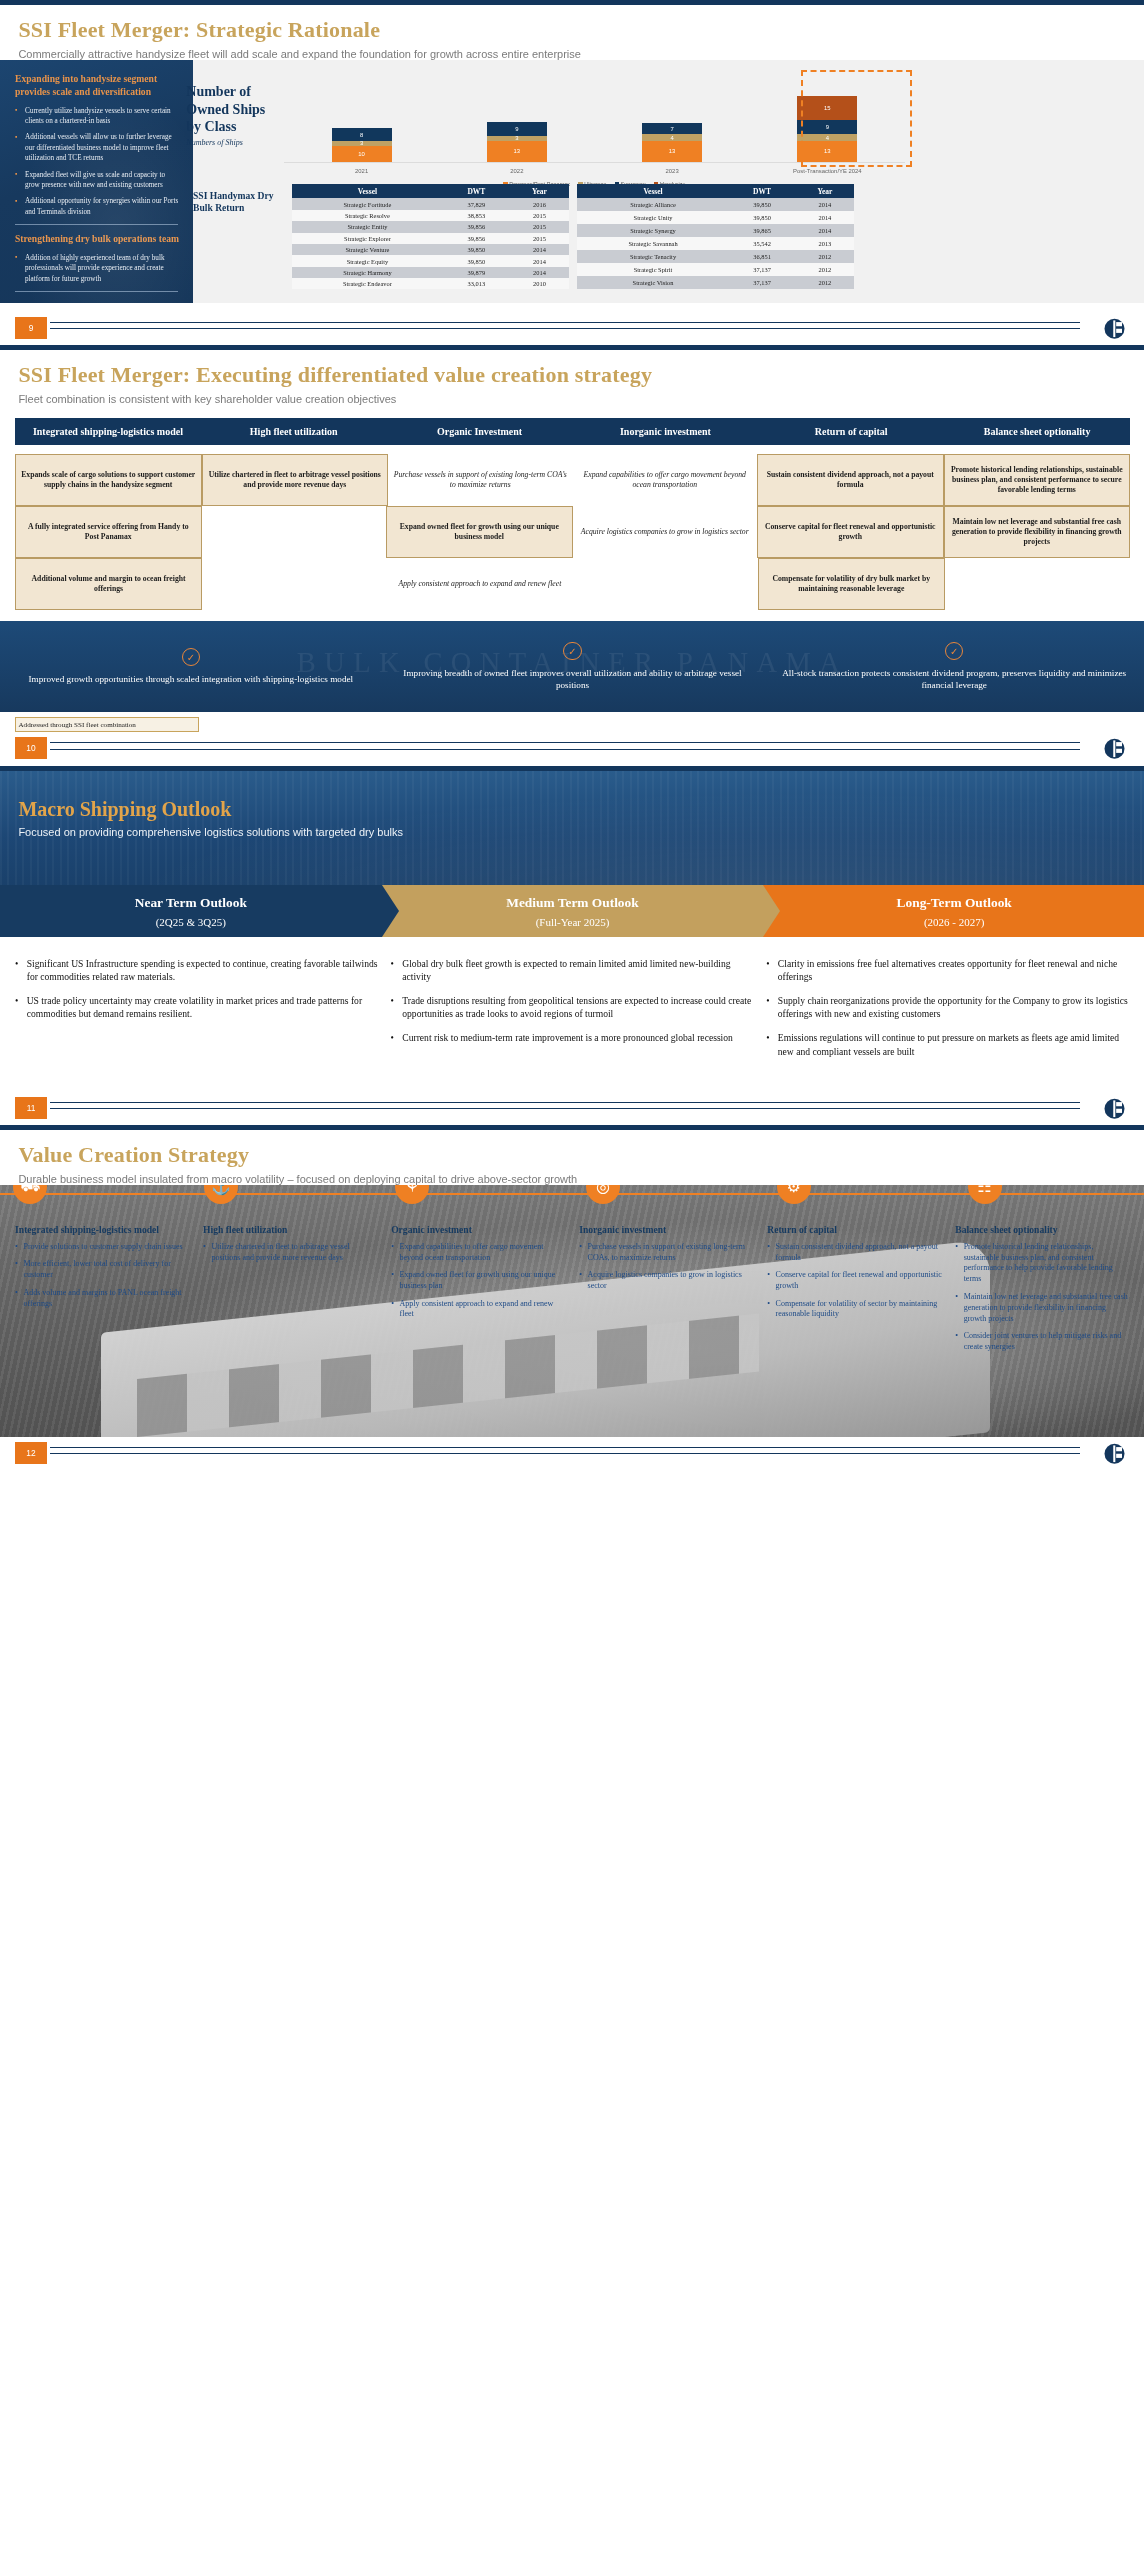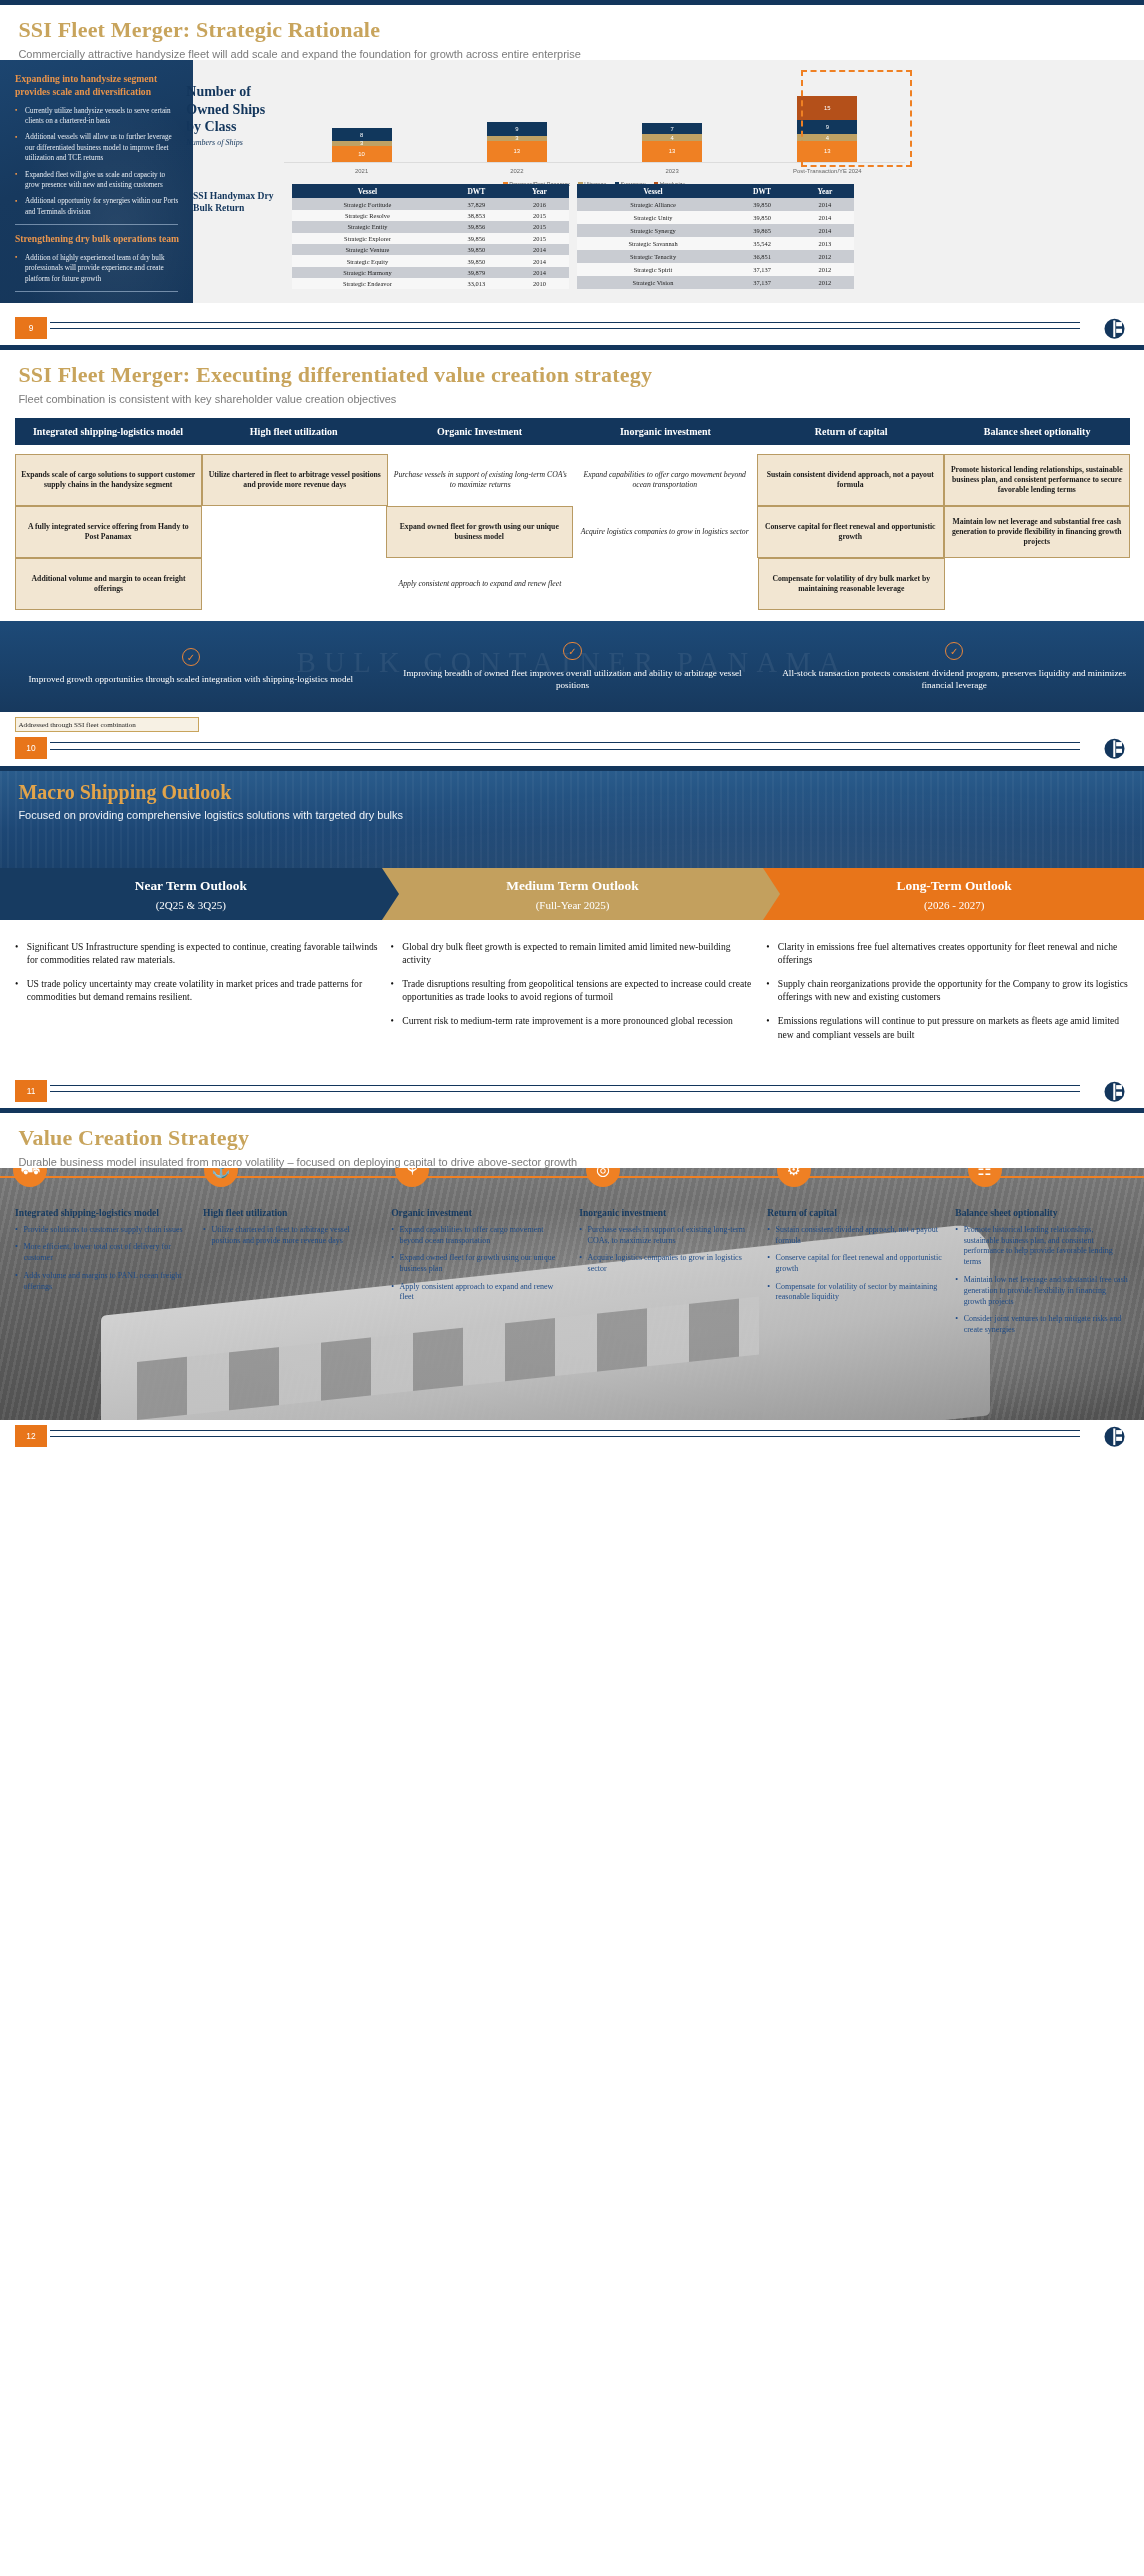--- a/index.html
+++ b/index.html
@@ -152,21 +152,21 @@
   .bcol p { font-size:9.2px; line-height:1.35; }
   .addressed {
     margin:5px 15px 0 15px; width:184px; border:0.8px solid #c8a45c; background:#f7f1e4;
     font-family:"Liberation Serif", serif; font-size:7.1px; padding:2.5px;
   }
 
   
   .s11hero {
     position:relative;
     background:linear-gradient(180deg,#2a5c8c 0%,#1d4775 40%,#16395f 100%);
-    padding:10px 0 0 0;
+    padding:27px 0 0 0;
   }
   .s11hero:after{
     content:""; position:absolute; left:0; right:0; top:0; bottom:0;
     background:
       repeating-linear-gradient(90deg, rgba(255,255,255,.035) 0 1.7px, transparent 1.7px 7.5px),
       radial-gradient(ellipse at 70% 80%, rgba(255,255,255,.09), transparent 60%);
     pointer-events:none;
   }
   .s11-title { position:relative; z-index:2; color:#e2a44a; font-family:"Liberation Serif", serif; font-weight:bold; font-size:20px; padding-left:18.4px; }
   .s11-sub { position:relative; z-index:2; color:#edf2f7; font-size:11px; padding:5px 0 0 18.4px; }

